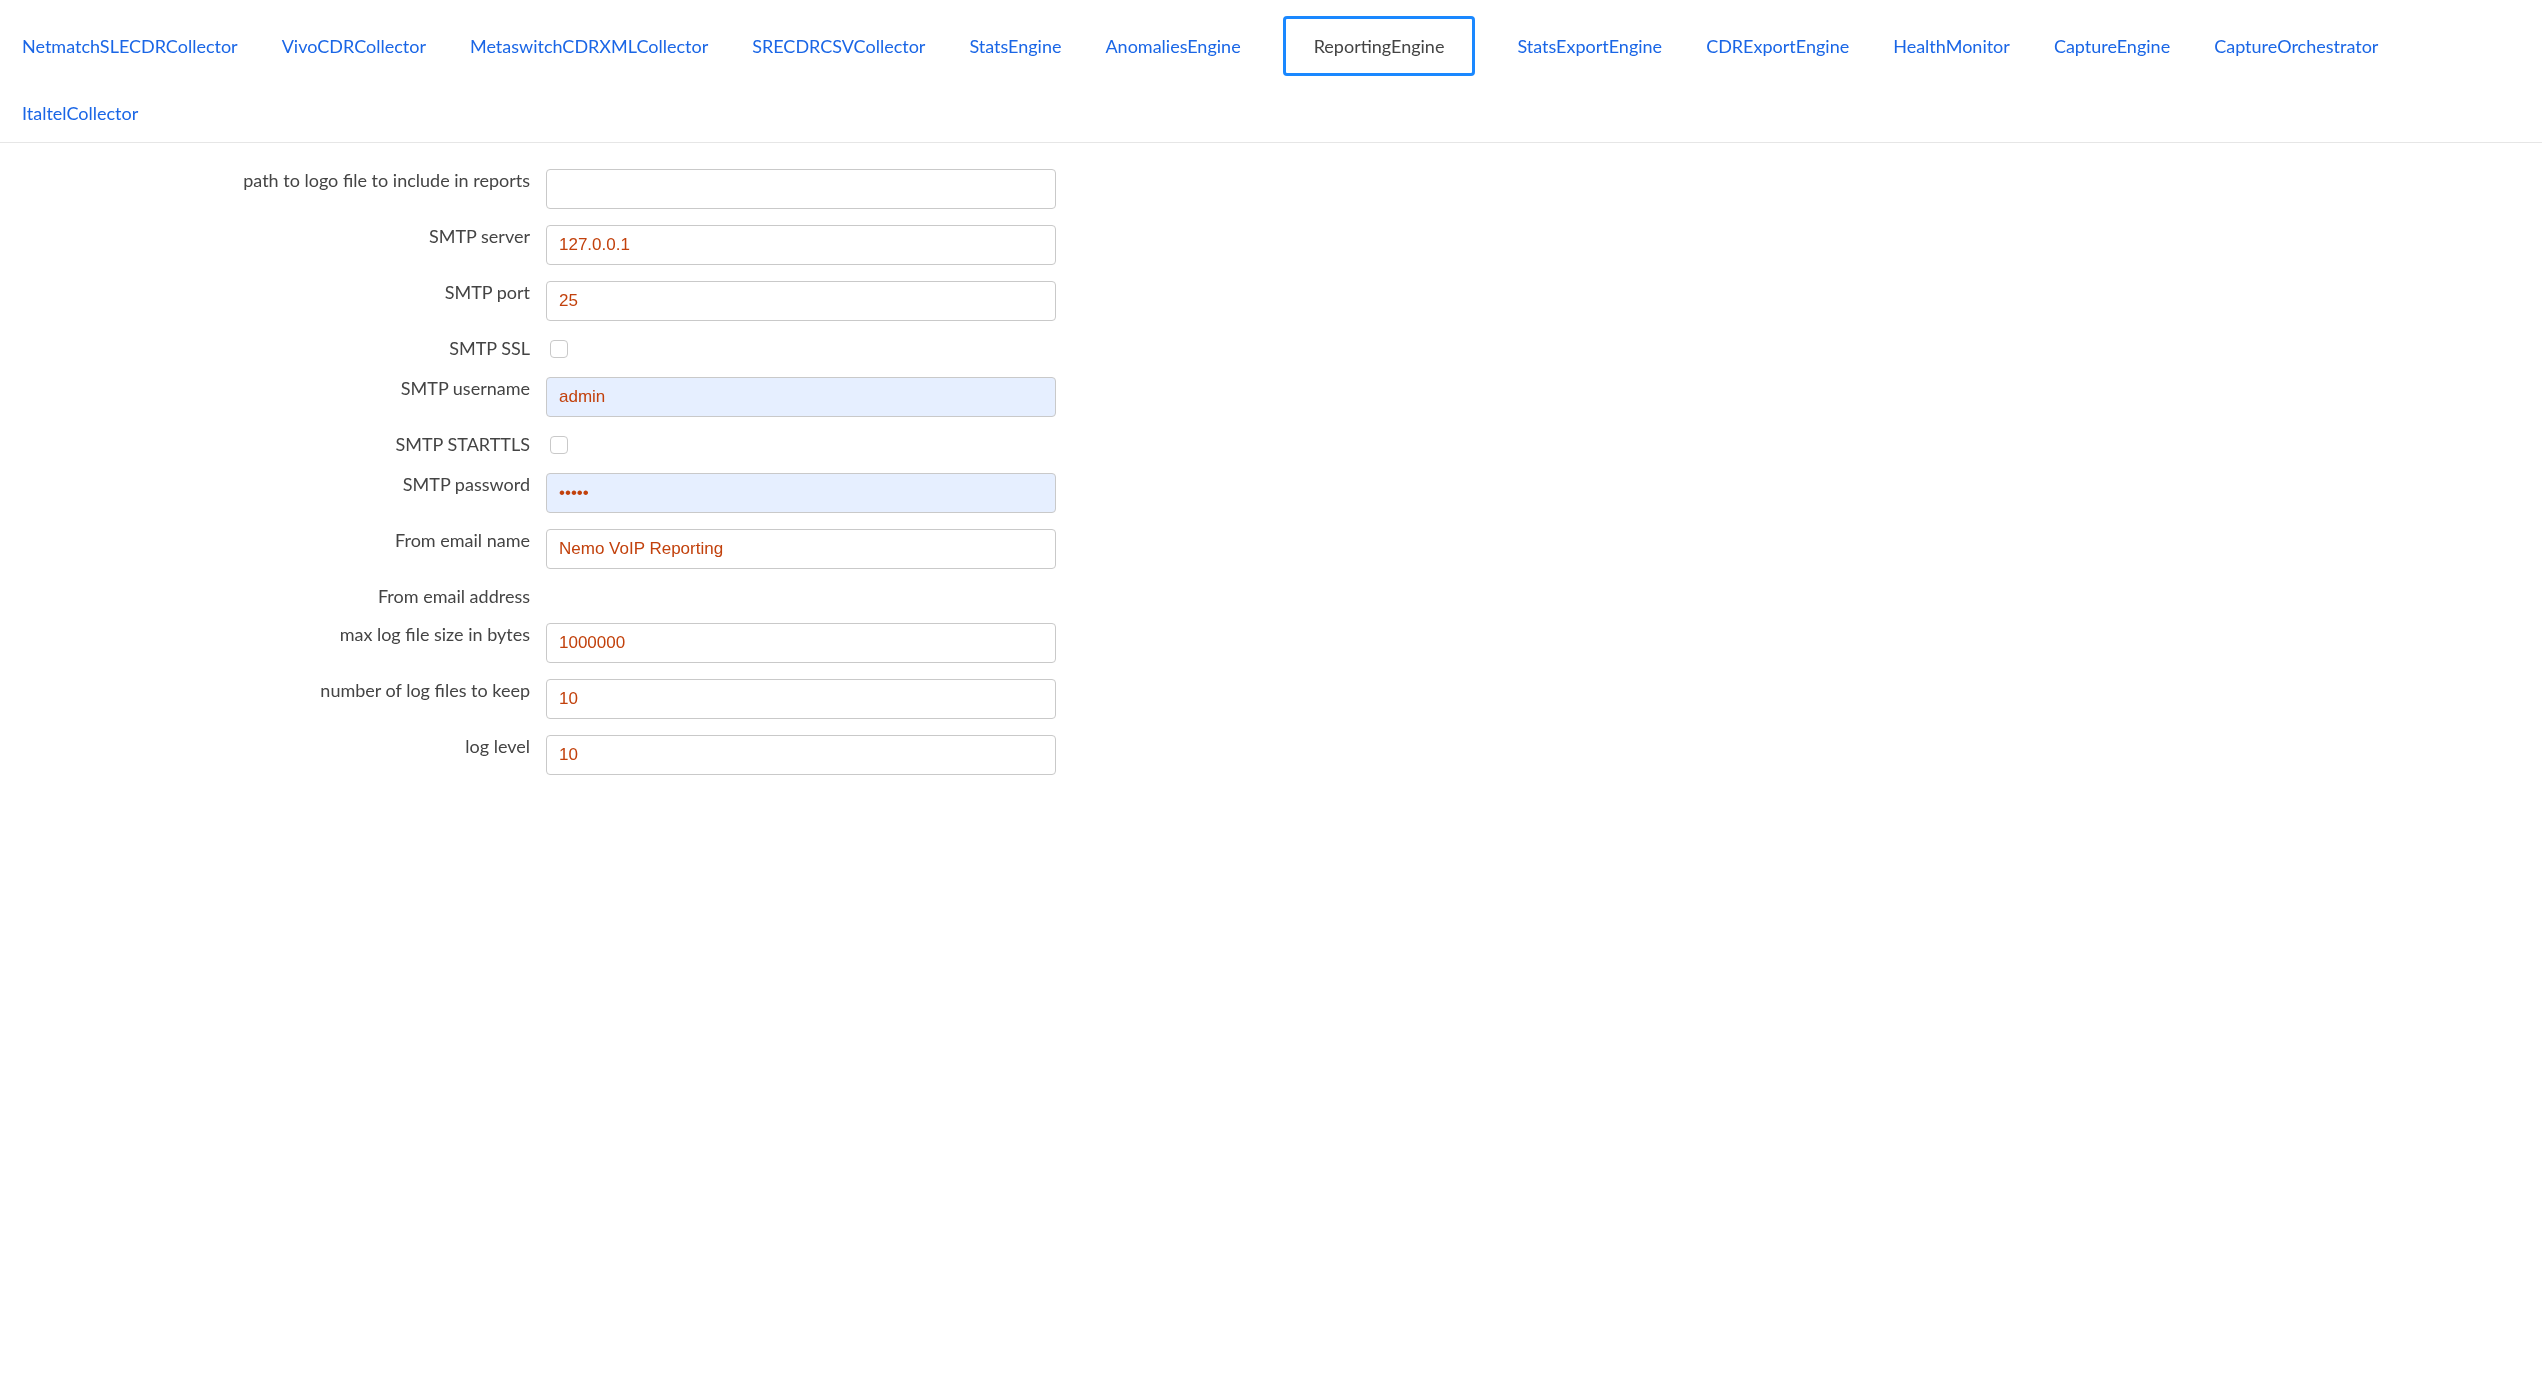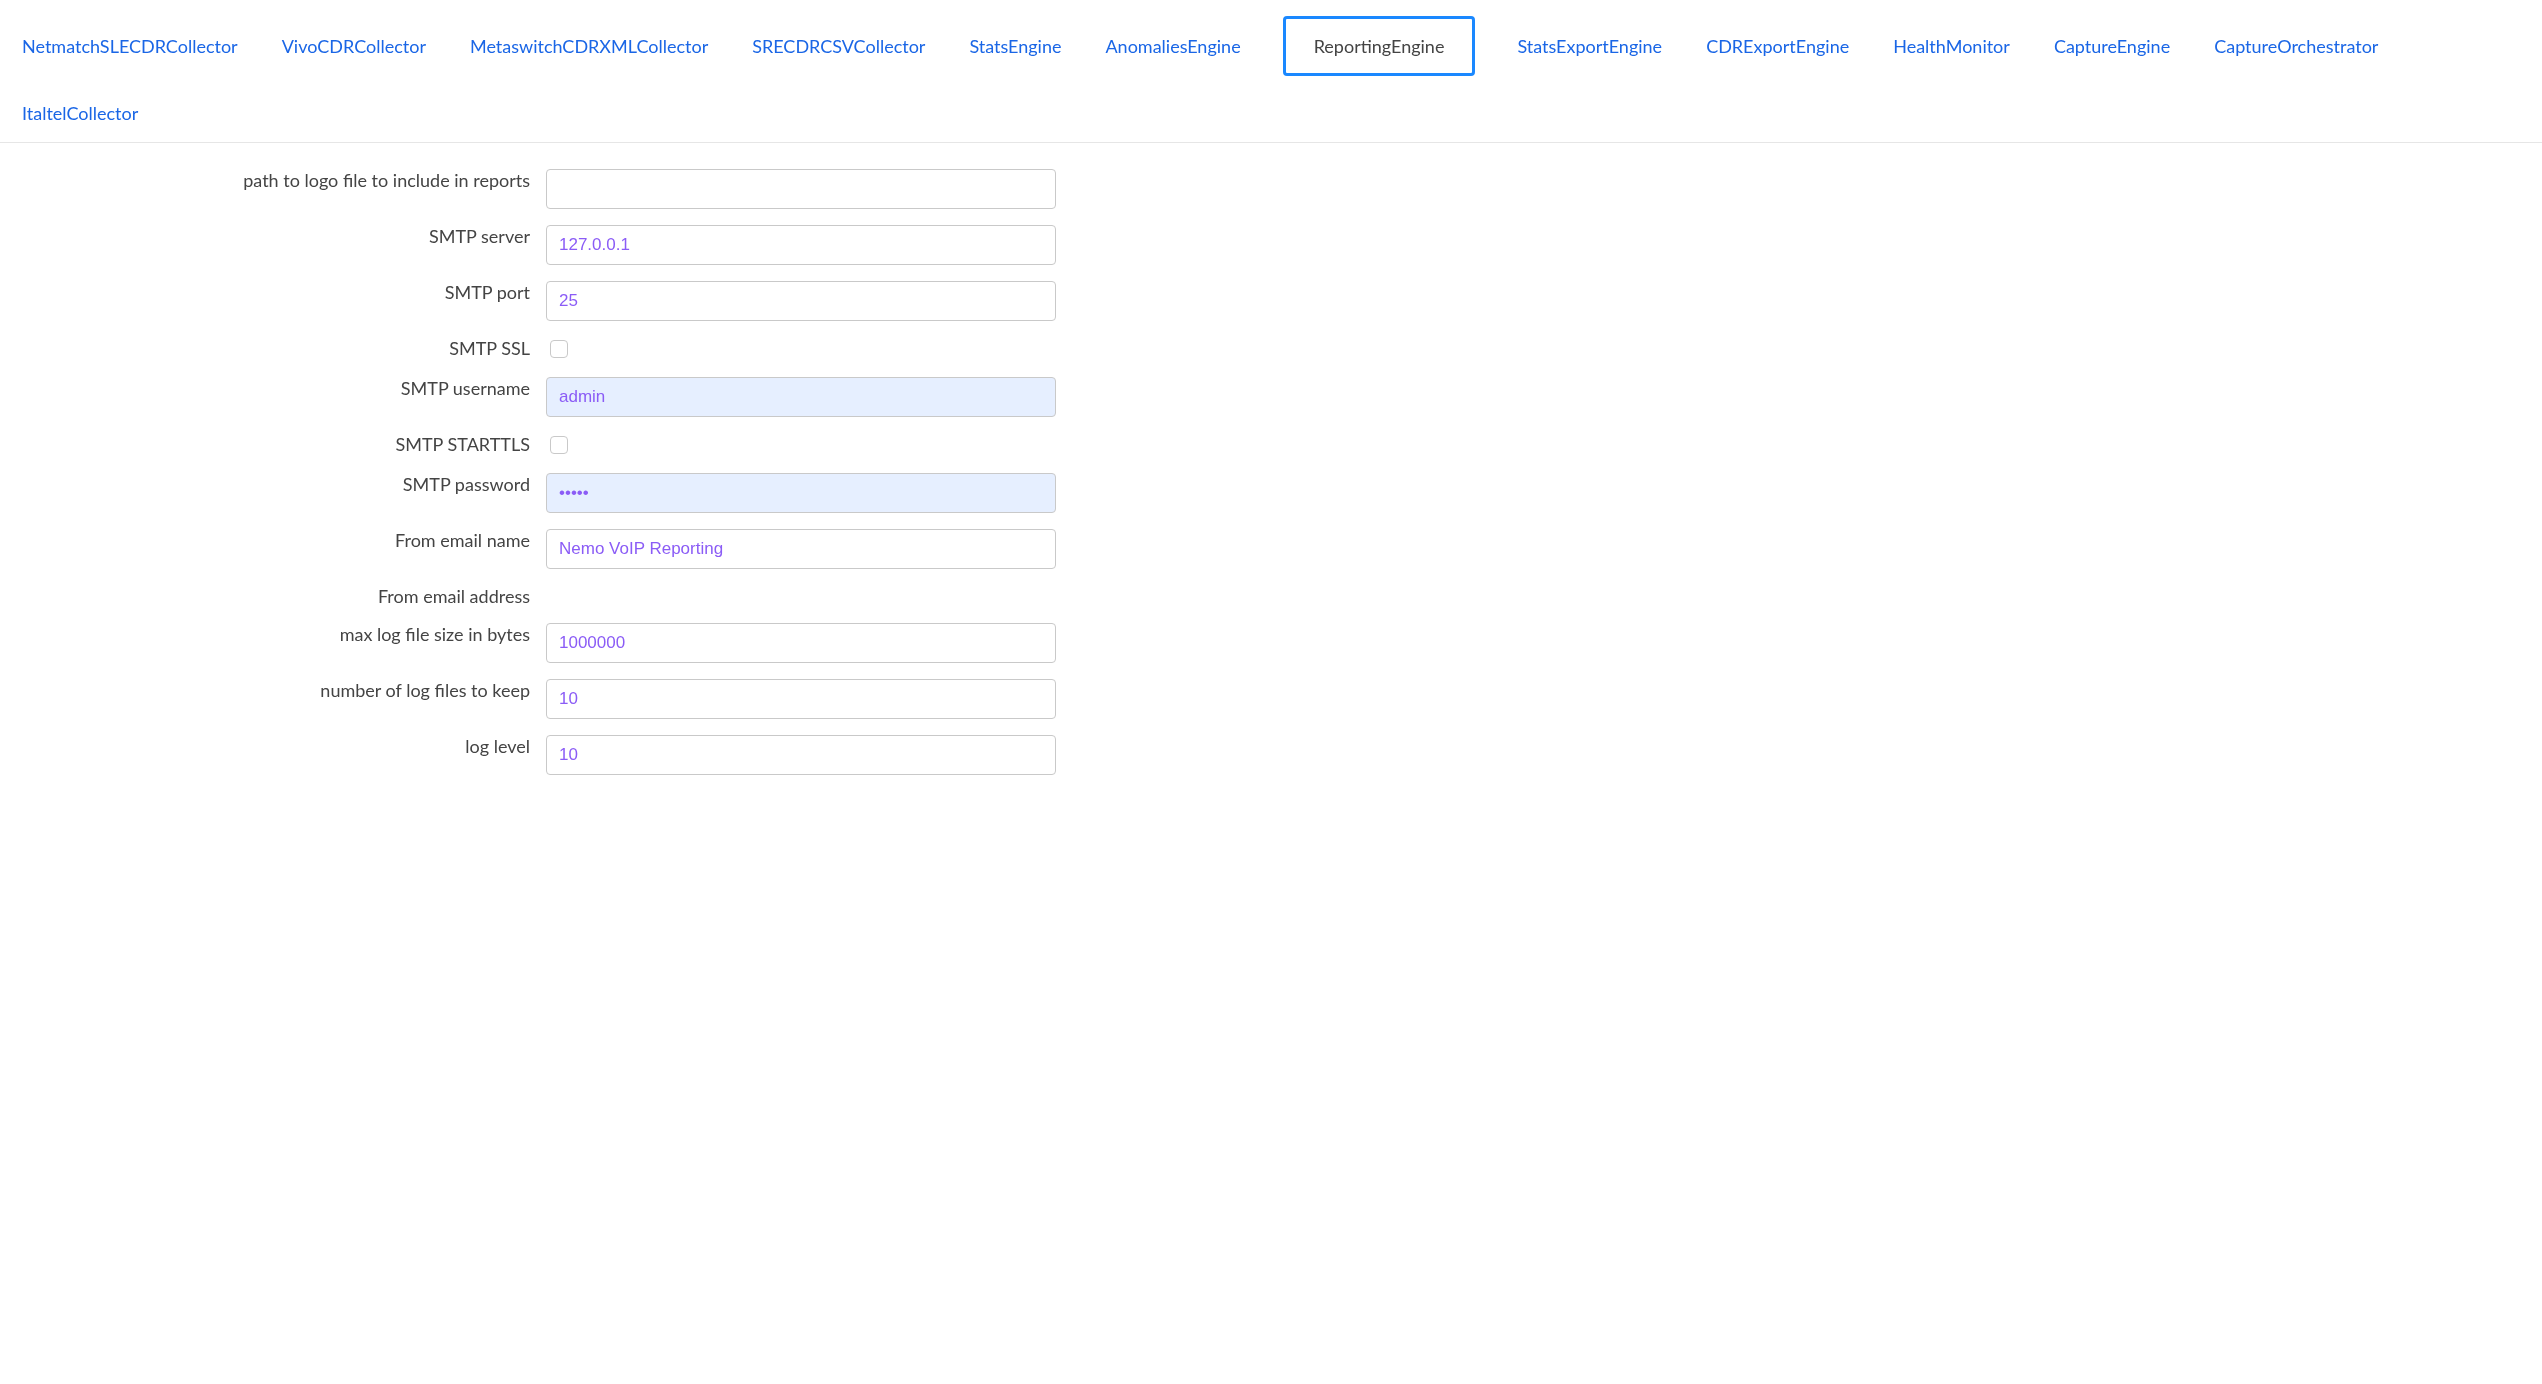--- a/index.html
+++ b/index.html
@@ -65,21 +65,21 @@
     flex: 0 0 auto;
   }
   .text-input {
     width: 510px;
     height: 40px;
     box-sizing: border-box;
     padding: 6px 12px;
     border: 1px solid var(--input-border);
     border-radius: 4px;
     font-size: 17px;
-    color: #8b5cf6;
+    color: #c2410c;
     background: var(--input-fill);
     outline: none;
   }
   .text-input.soft {
     background: var(--input-fill-soft);
   }
   .checkbox-input {
     width: 18px;
     height: 18px;
     border: 1px solid var(--input-border);

